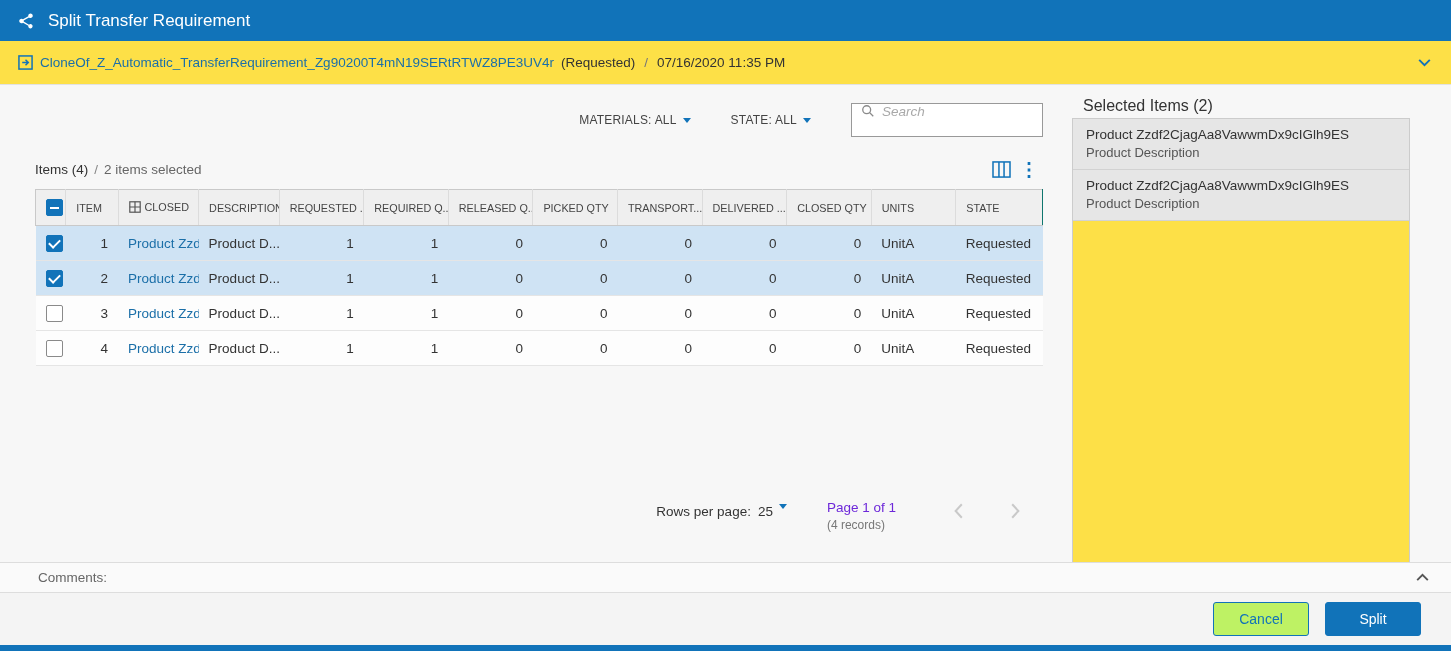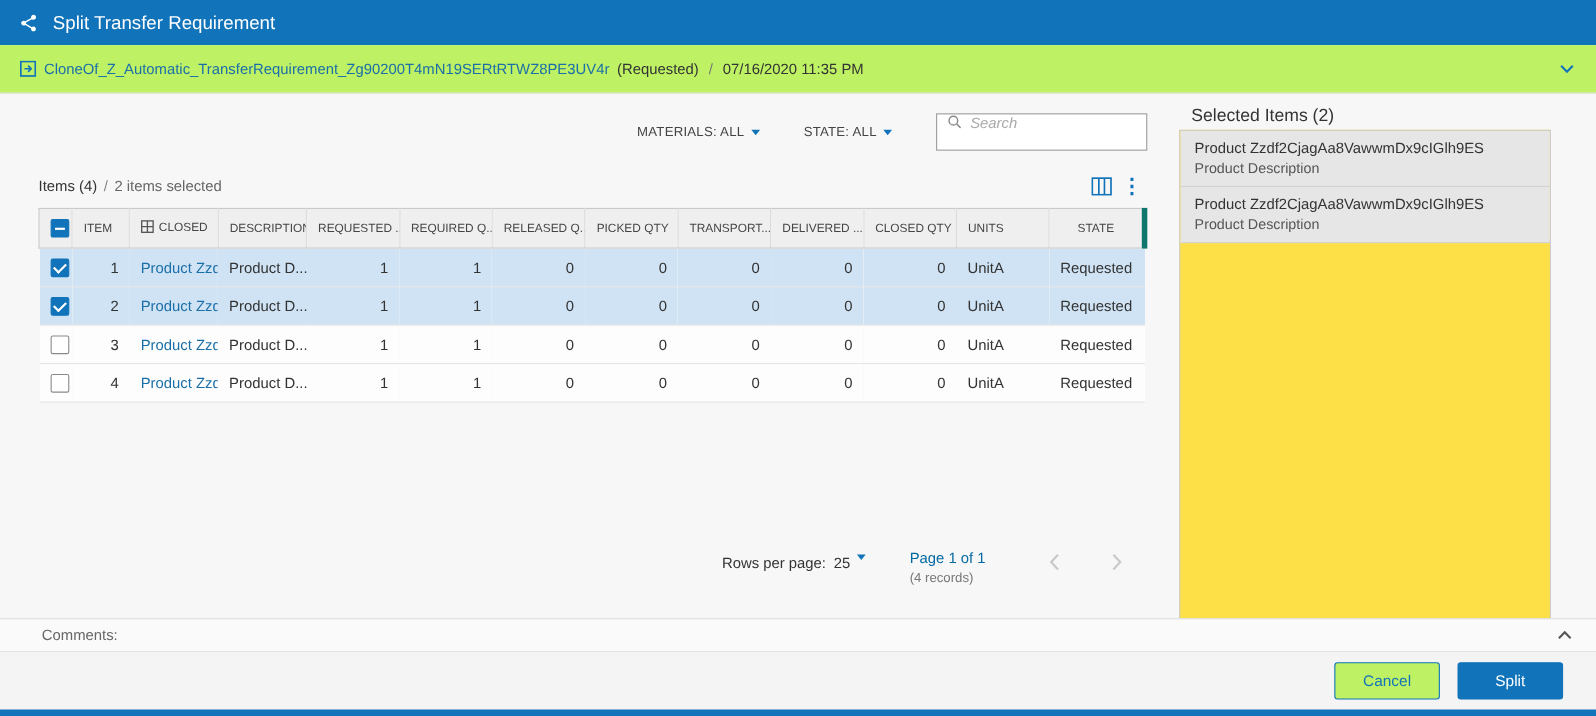--- a/index.html
+++ b/index.html
@@ -20,21 +20,21 @@
     display: flex;
     align-items: center;
     padding: 0 17px;
     gap: 13px;
     font-size: 17px;
   }
 
   
   .breadcrumb-bar {
     height: 44px;
-    background: #bef264;
+    background: #fde047;
     border-bottom: 1px solid #e2e2e2;
     display: flex;
     align-items: center;
     padding: 0 18px;
     font-size: 13.5px;
     gap: 7px;
   }
   .breadcrumb-link { color: #1b6fa8; text-decoration: none; cursor: pointer; }
   .breadcrumb-sep { color: #777; padding: 0 2px; }
   .breadcrumb-spacer { flex: 1; }
@@ -119,21 +119,21 @@
     font-size: 10.8px;
     font-weight: normal;
     color: #454545;
     text-align: left;
     height: 36px;
     padding: 0 10px;
     white-space: nowrap;
     overflow: hidden;
   }
   table.grid thead th:first-child { border-left: 1px solid #c9c9c9; }
-  table.grid thead th:last-child { border-right: 5px solid #0f766e; text-align: center; }
+  table.grid thead th:last-child { border-right: 1px solid #0f766e; }
   table.grid tbody td {
     background: #fdfdfd;
     border-bottom: 1px solid #e5e5e5;
     height: 35px;
     padding: 0 10px;
     white-space: nowrap;
     overflow: hidden;
     color: #333;
   }
   table.grid tbody tr.selected td { background: #cfe3f4; }
@@ -181,21 +181,21 @@
     left: 35px; top: 415px;
     width: 1008px;
     display: flex;
     align-items: flex-start;
     justify-content: flex-end;
     font-size: 13.5px;
   }
   .rpp { display: flex; align-items: flex-start; cursor: pointer; margin-top: 4px; }
   .rpp .val { margin-left: 7px; }
   .page-info { margin-left: 40px; }
-  .page-info .line1 { color: #0369a1; }
+  .page-info .line1 { color: #6d28d9; }
   .page-info .line2 { color: #777; font-size: 12px; margin-top: 3px; }
   .pager-btns { display: flex; gap: 40px; margin-left: 55px; margin-right: 20px; margin-top: 2px; }
   .pager-btn { cursor: default; }
 
   
   .panel-title {
     position: absolute;
     left: 1083px; top: 12px;
     font-size: 16px;
     color: #333;

